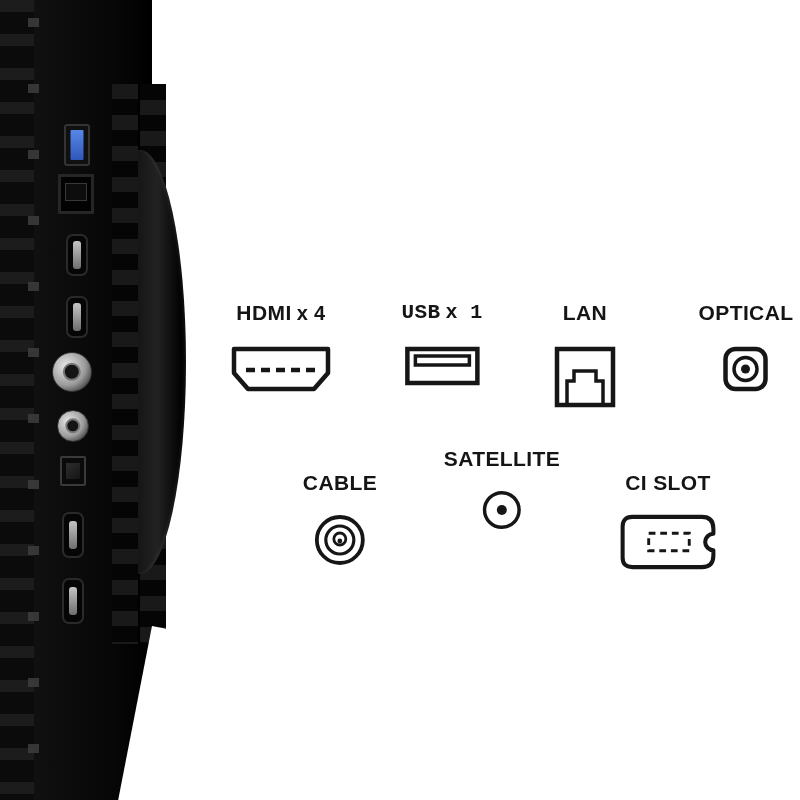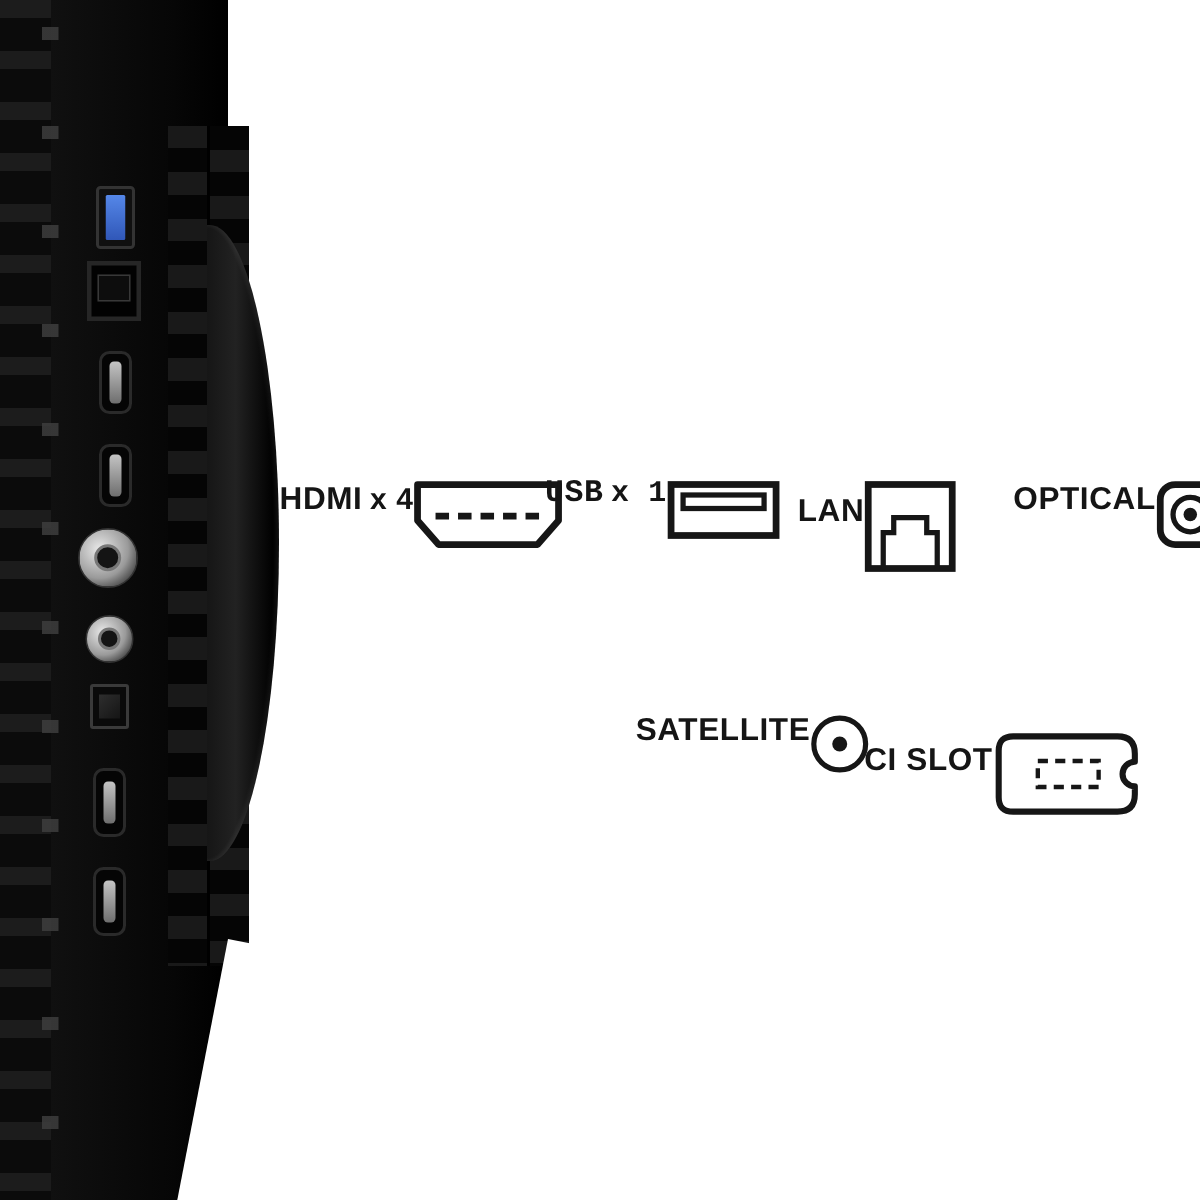--- a/index.html
+++ b/index.html
@@ -43,21 +43,21 @@
         background:radial-gradient(circle at 35% 35%,#e9e9e9,#9a9a9a 55%,#4a4a4a 80%,#222);}
   .coax::after{content:"";position:absolute;left:50%;top:50%;transform:translate(-50%,-50%);
                width:38%;height:38%;background:#141414;border:2px solid #777;border-radius:50%;}
   .coax-cable{left:52px;top:352px;width:40px;height:40px;}
   .coax-sat{left:57px;top:410px;width:32px;height:32px;}
   .optical-port{left:60px;top:456px;width:26px;height:30px;background:#0a0a0a;border:2px solid #3a3a3a;border-radius:2px;}
   .optical-port::after{content:"";position:absolute;left:50%;top:50%;transform:translate(-50%,-50%);
                        width:14px;height:16px;background:linear-gradient(135deg,#2e2e2e,#151515);}
 
   
-  .col{position:absolute;transform:translateX(-50%);display:flex;align-items:center;}
+  .col{position:absolute;transform:translateX(-50%);display:flex;flex-direction:column;align-items:center;}
   .lbl{white-space:nowrap;color:#151515;font-weight:700;font-size:21px;line-height:26px;letter-spacing:.4px;}
   .sfx{font-weight:600;font-size:20px;margin-left:5px;}
   .sfx:empty{display:none;margin:0;}
   .ico{margin-top:20px;display:flex;align-items:flex-start;justify-content:center;}
   .row2 .ico{margin-top:18px;}
   .ico svg{display:block;}
 </style>
 </head>
 <body>
 
@@ -118,22 +118,33 @@
     <div class="lbl"><span>OPTICAL</span></div>
     <div class="ico">
       <svg width="46" height="46" viewBox="0 0 46 46">
         <rect x="3" y="3" width="40" height="40" rx="10" fill="none" stroke="#161616" stroke-width="4.5"></rect>
         <circle cx="23" cy="23" r="11.5" fill="none" stroke="#161616" stroke-width="3.5"></circle>
         <circle cx="23" cy="23" r="4.5" fill="#161616"></circle>
       </svg>
     </div>
   </div>
 
+  <div class="col row2" style="left:340px;top:470px;">
+    <div class="lbl"><span>CABLE</span></div>
+    <div class="ico">
+      <svg width="52" height="52" viewBox="0 0 52 52">
+        <circle cx="26" cy="26" r="23" fill="none" stroke="#161616" stroke-width="3.8"></circle>
+        <circle cx="26" cy="26" r="14" fill="none" stroke="#161616" stroke-width="3.2"></circle>
+        <circle cx="26" cy="25" r="6" fill="none" stroke="#161616" stroke-width="2.8"></circle>
+        <circle cx="26" cy="27" r="2.4" fill="#161616"></circle>
+      </svg>
+    </div>
+  </div>
 
-  <div class="col row2" style="left:502px;top:458px;align-items:center;">
+  <div class="col row2" style="left:502px;top:446px;align-items:center;">
     <div class="lbl"><span>SATELLITE</span></div>
     <div class="ico">
       <svg width="40" height="40" viewBox="0 0 44 44">
         <circle cx="22" cy="22" r="19" fill="none" stroke="#161616" stroke-width="3.8"></circle>
         <circle cx="22" cy="22" r="5.5" fill="#161616"></circle>
       </svg>
     </div>
   </div>
 
   <div class="col row2" style="left:668px;top:470px;text-align:center;">

